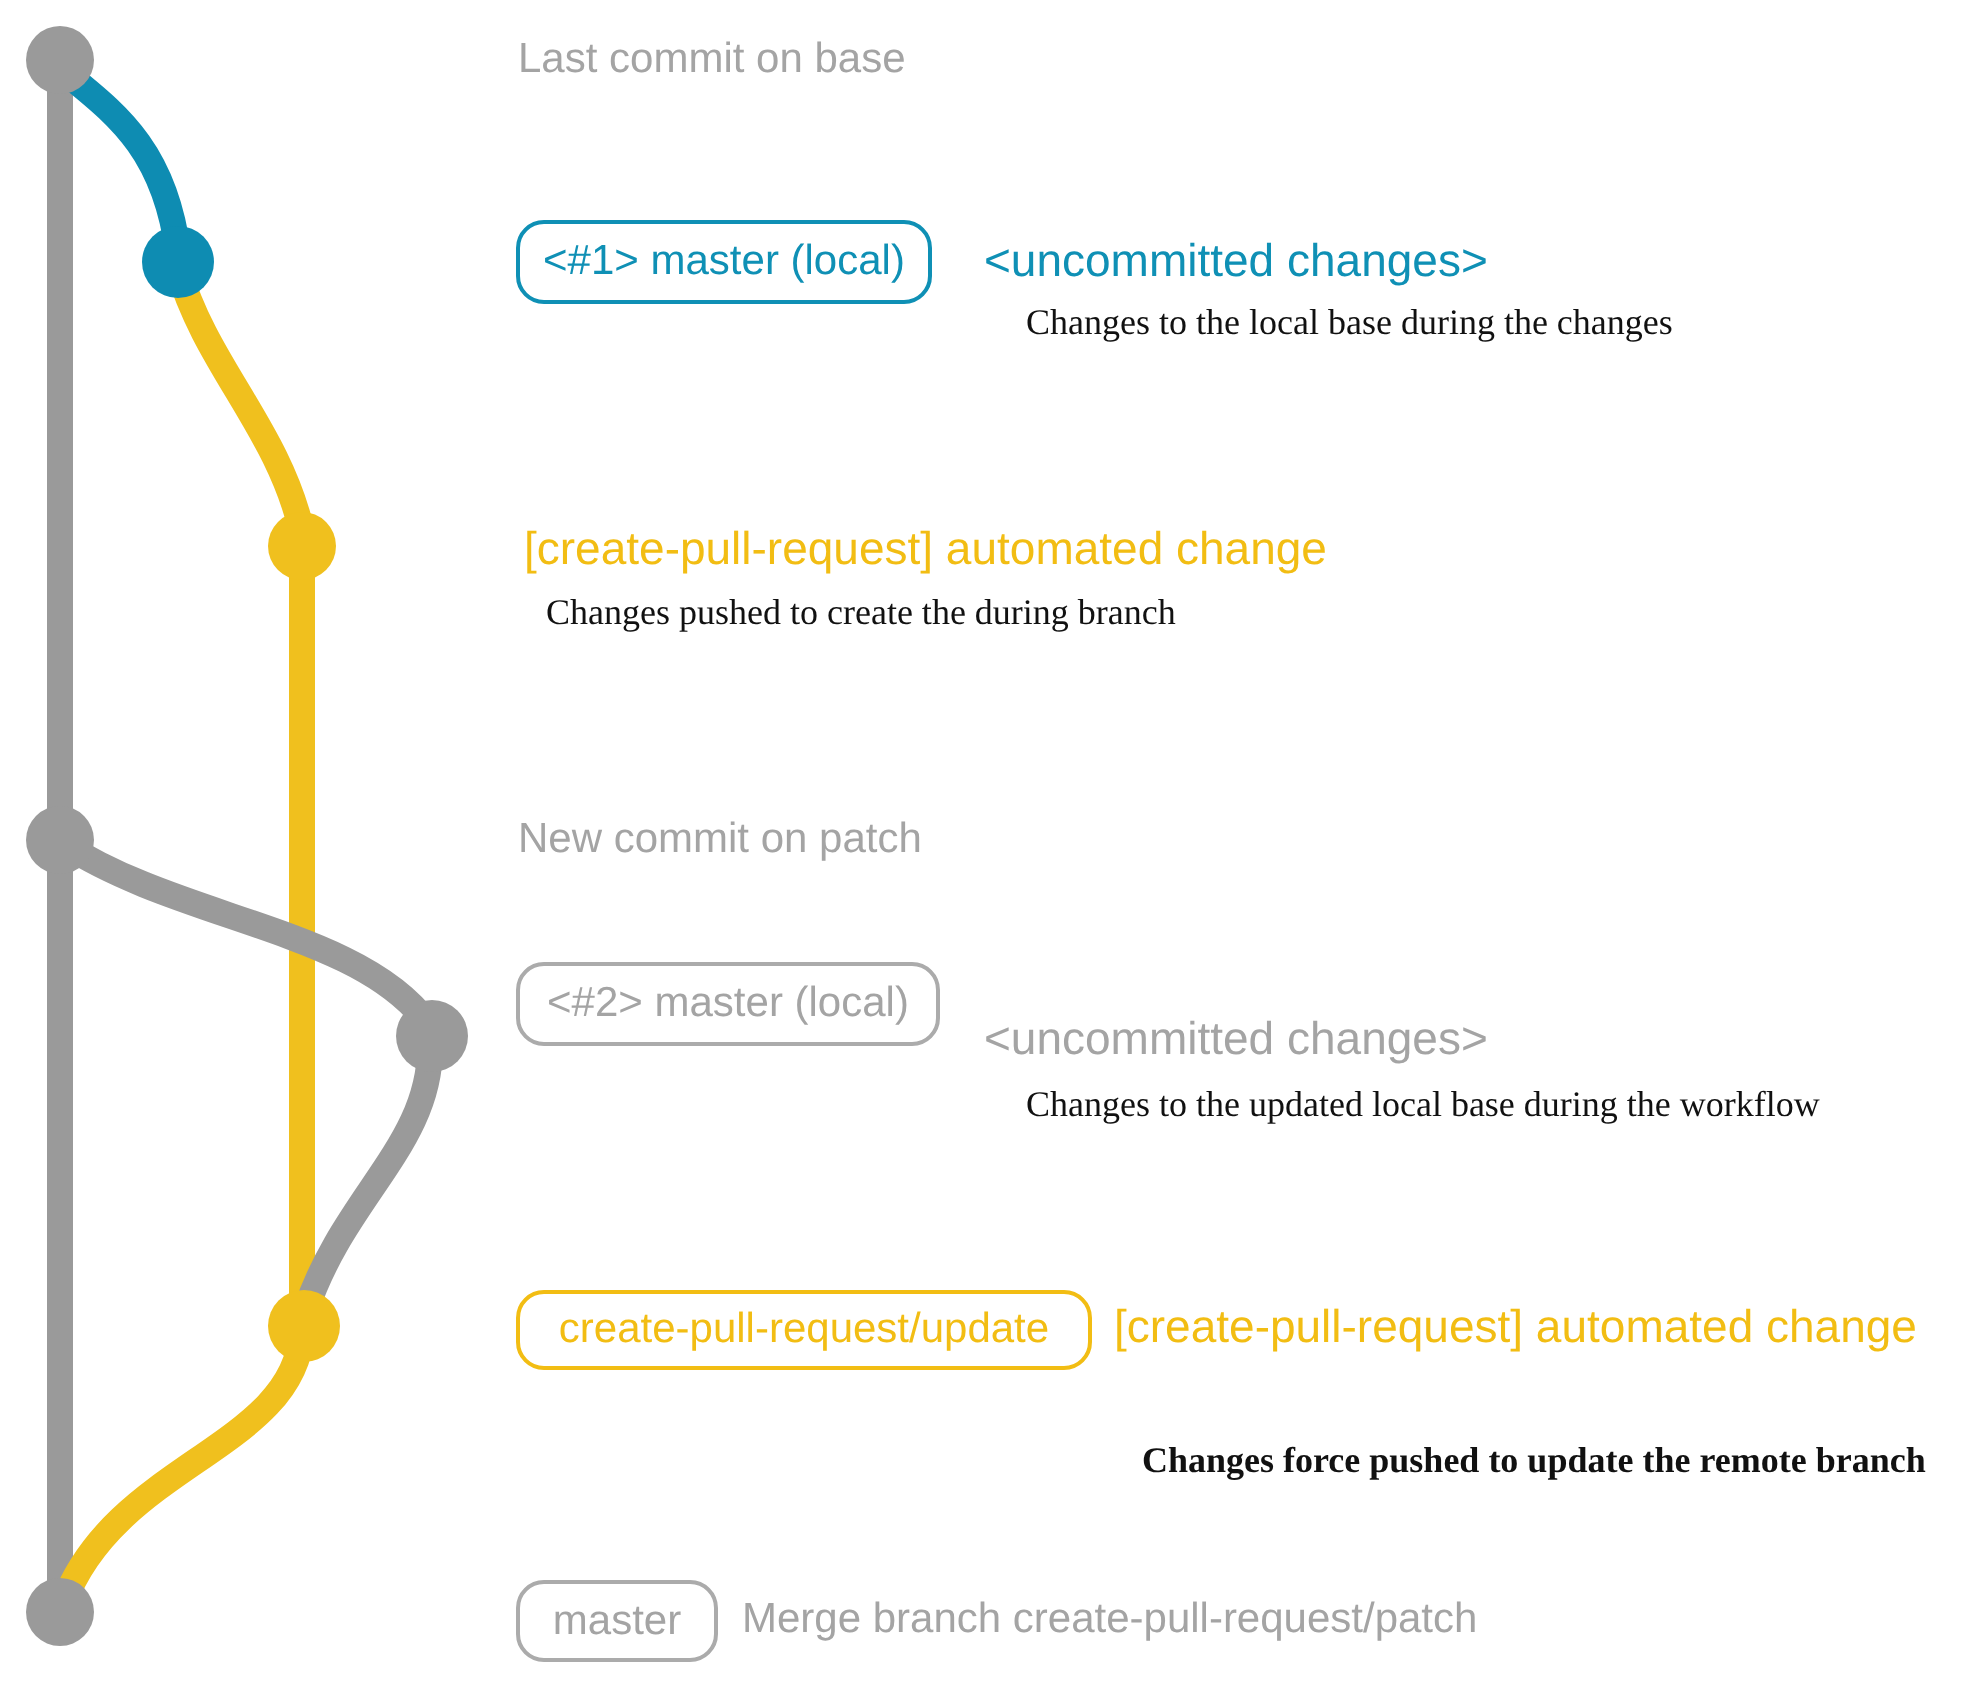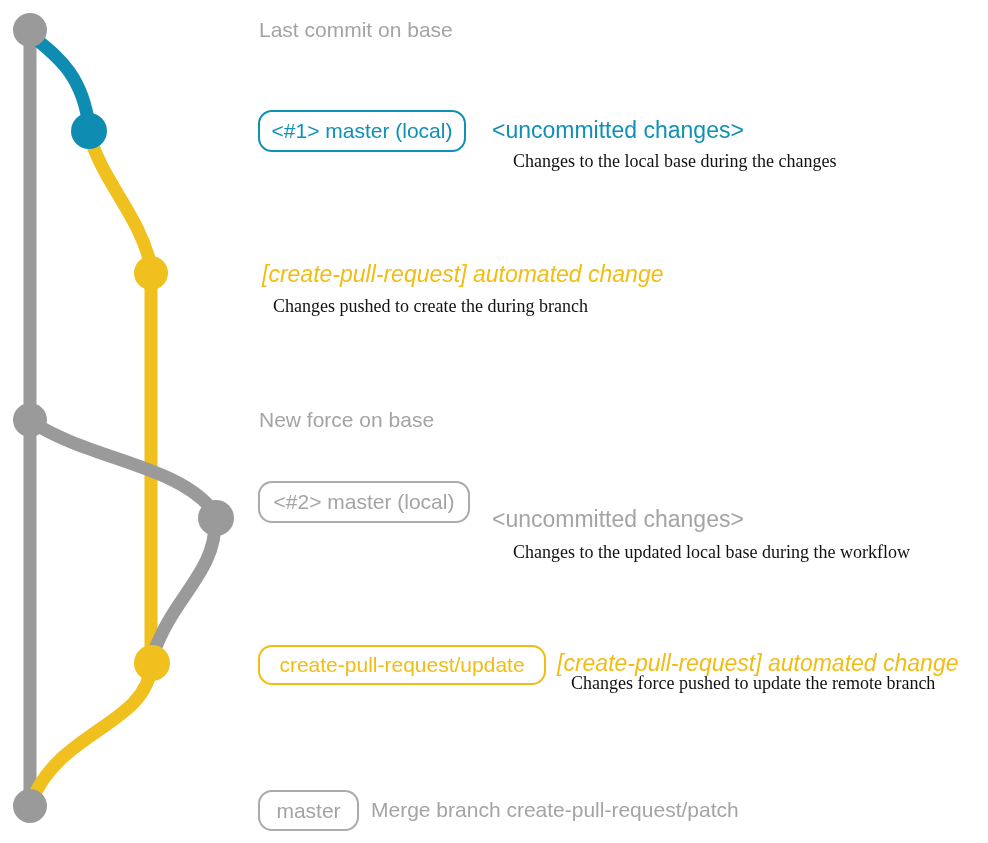--- a/index.html
+++ b/index.html
@@ -11,21 +11,21 @@
   html,body{margin:0;padding:0;background:#ffffff;}
   .canvas{
     position:relative; width:988px; height:843px; overflow:hidden;
     font-family:"Liberation Sans", sans-serif; background:#ffffff;
   }
   .graph-svg{position:absolute; left:0; top:0;}
   .abs{position:absolute; white-space:nowrap;}
   .cap{font-size:21px; color:var(--gray-text); line-height:25px;}
   .ann{font-size:23px; line-height:25px;}
   .ann.blue{color:var(--blue-text);}
-  .ann.yellow{color:var(--yellow-text);font-style:italic;}
+  .ann.yellow{color:var(--yellow-text);}
   .ann.gray{color:var(--gray-text);}
   .serif{font-family:"Liberation Serif", serif; font-size:18px; line-height:22px; color:var(--serif-text);}
   .tag{
     box-sizing:border-box; height:42px; border-radius:14px; border:2px solid;
     font-size:21px; line-height:38px; text-align:center;
   }
   .tag.blue{border-color:var(--blue-text); color:var(--blue-text);}
   .tag.gray{border-color:var(--gray-border); color:var(--gray-text);}
   .tag.yellow{border-color:var(--yellow-text); color:var(--yellow-text);}
 </style>
@@ -55,26 +55,26 @@
 
   <div class="abs cap" style="left:259px; top:17px;">Last commit on base</div>
 
   <div class="abs tag blue" style="left:258px; top:110px; width:208px;">&lt;#1&gt; master (local)</div>
   <div class="abs ann blue" style="left:492px; top:118px;">&lt;uncommitted changes&gt;</div>
   <div class="abs serif" style="left:513px; top:150px;">Changes to the local base during the changes</div>
 
   <div class="abs ann yellow" style="left:262px; top:262px;">[create-pull-request] automated change</div>
   <div class="abs serif" style="left:273px; top:295px;">Changes pushed to create the during branch</div>
 
-  <div class="abs cap" style="left:259px; top:407px;">New force on base</div>
+  <div class="abs cap" style="left:259px; top:407px;">New commit on patch</div>
 
   <div class="abs tag gray" style="left:258px; top:481px; width:212px;">&lt;#2&gt; master (local)</div>
   <div class="abs ann gray" style="left:492px; top:507px;">&lt;uncommitted changes&gt;</div>
   <div class="abs serif" style="left:513px; top:541px;">Changes to the updated local base during the workflow</div>
 
   <div class="abs tag yellow" style="left:258px; top:645px; width:288px; height:40px; line-height:36px;">create-pull-request/update</div>
   <div class="abs ann yellow" style="left:557px; top:651px;">[create-pull-request] automated change</div>
-  <div class="abs serif" style="left:571px; top:672px;">Changes force pushed to update the remote branch</div>
+  <div class="abs serif" style="left:571px; top:719px;font-weight:bold;">Changes force pushed to update the remote branch</div>
 
   <div class="abs tag gray" style="left:258px; top:790px; width:101px; height:41px; line-height:37px;">master</div>
   <div class="abs cap" style="left:371px; top:797px;">Merge branch create-pull-request/patch</div>
 
 </div>
 
 </body></html>

